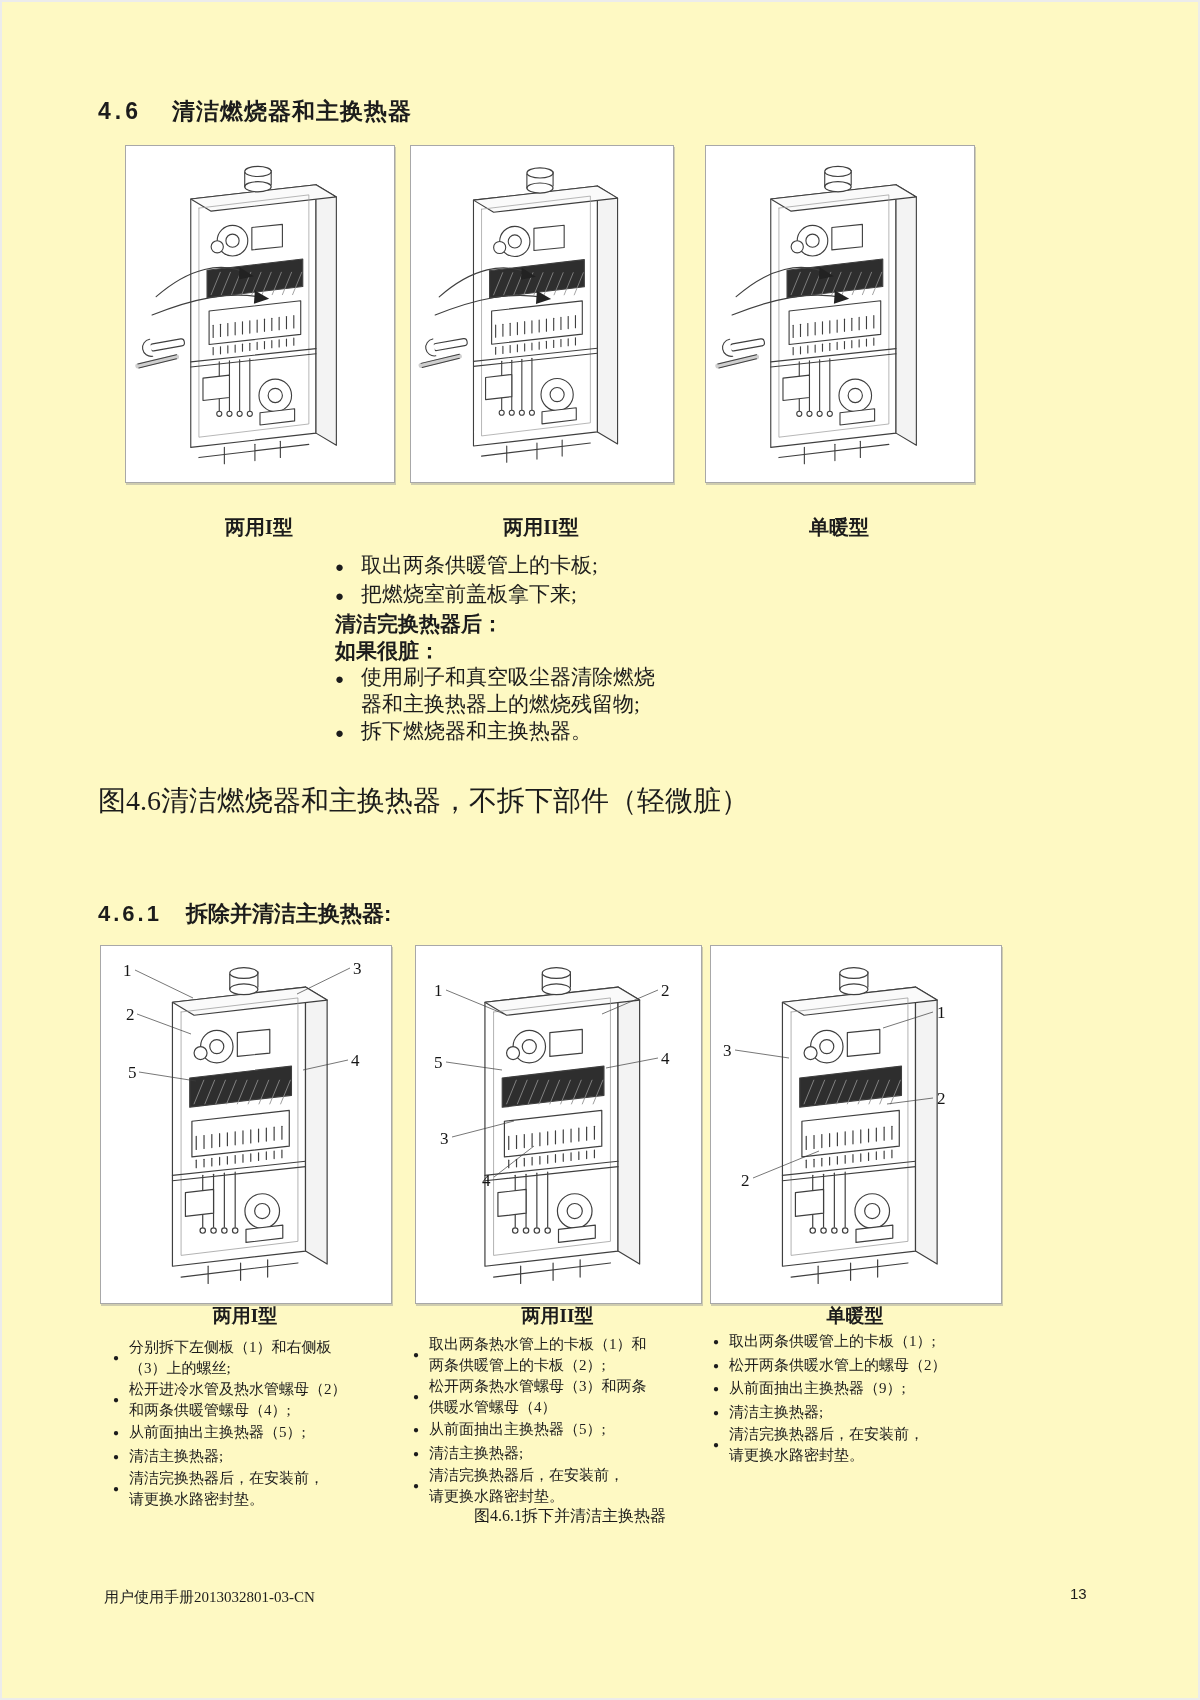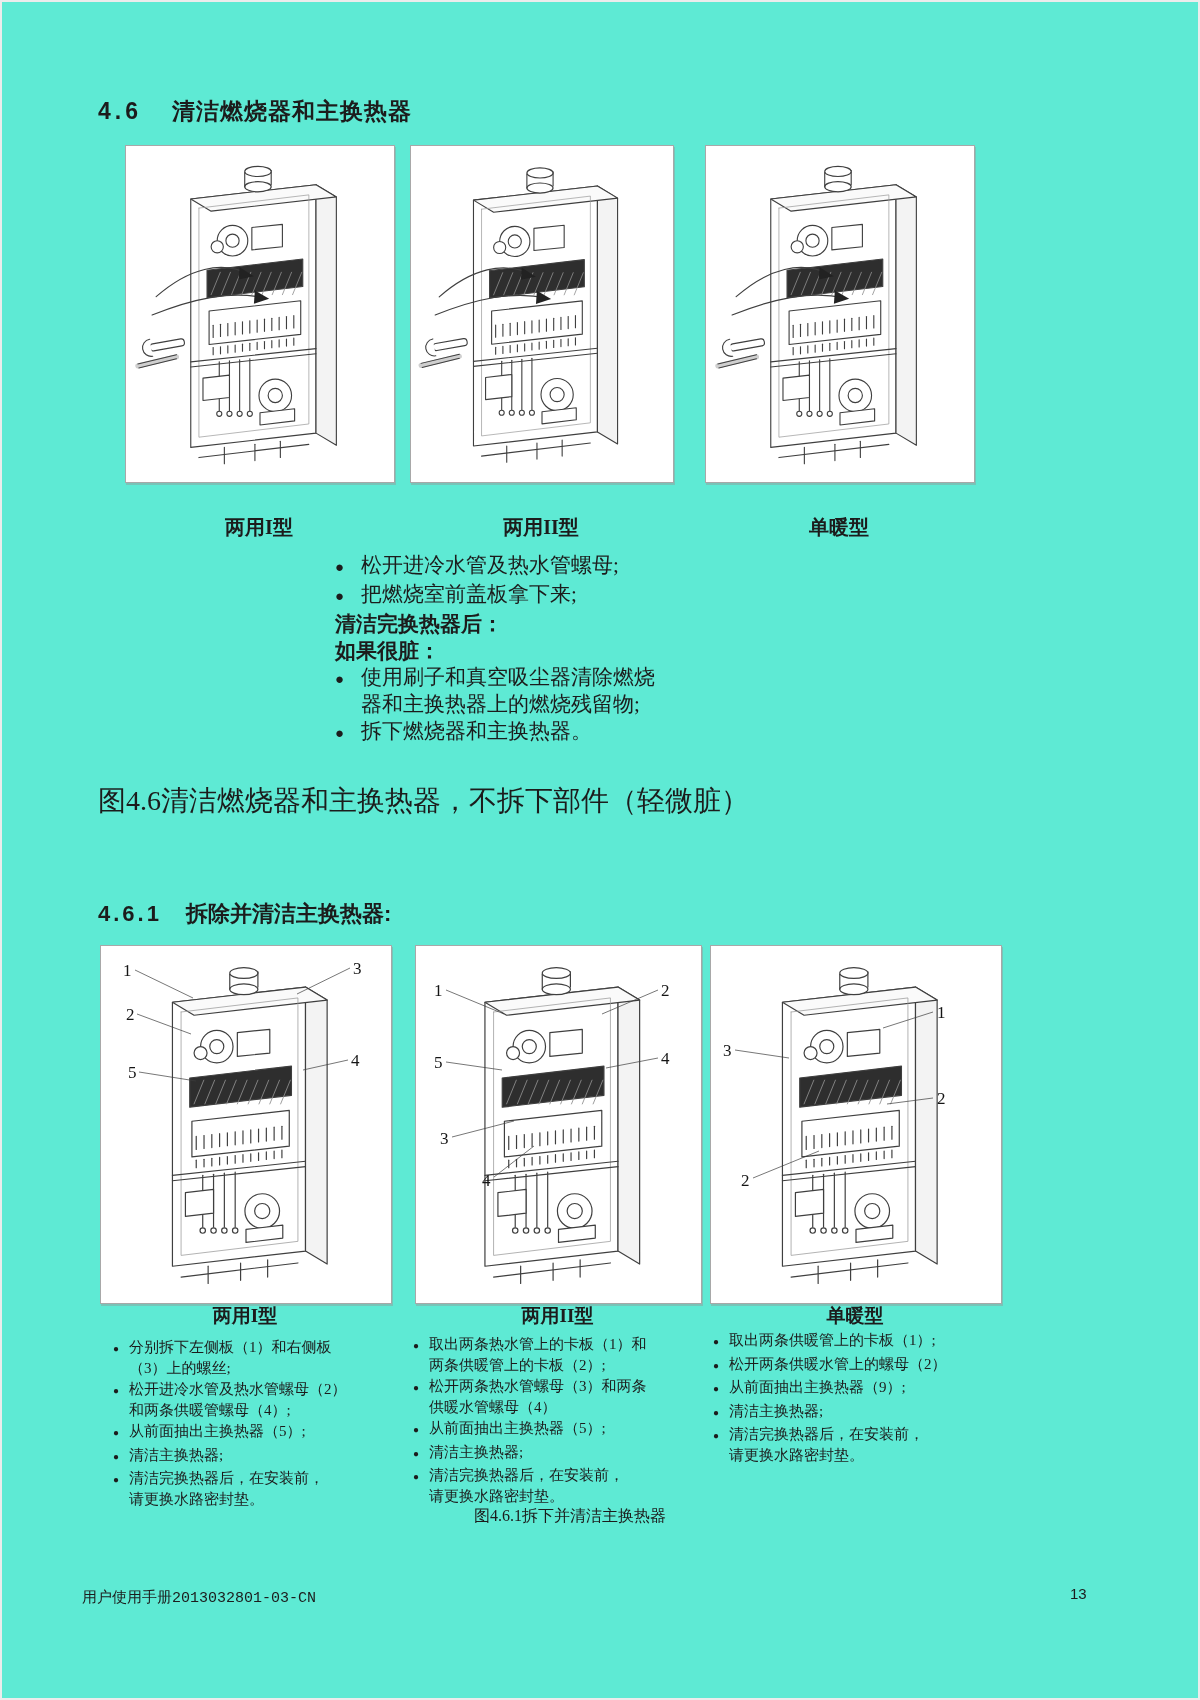--- a/index.html
+++ b/index.html
@@ -1,17 +1,17 @@
 <!DOCTYPE html>
 <html><head>
 <meta charset="utf-8">
 <style>
   html,body{margin:0;padding:0;background:#ffffff;}
   .page{
-    position:relative;width:1200px;height:1700px;background:#5eead4;
+    position:relative;width:1200px;height:1700px;background:#fef9c3;
     font-family:"Liberation Serif","DejaVu Serif",serif;color:#1c1c1c;
     box-shadow:inset 0 0 0 2px #ececec;overflow:hidden;
   }
   .h1{position:absolute;left:98px;top:96px;font-family:"Liberation Sans","DejaVu Sans",sans-serif;
       font-weight:bold;font-size:23px;letter-spacing:1px;}
   .h1 .num{letter-spacing:4px;margin-right:30px;}
   .h2{position:absolute;left:98px;top:899px;font-family:"Liberation Sans","DejaVu Sans",sans-serif;
       font-weight:bold;font-size:22px;}
   .h2 .num{letter-spacing:3px;margin-right:24px;}
 
@@ -43,26 +43,26 @@
   .ins.h{font-family:"Liberation Sans","DejaVu Sans",sans-serif;font-weight:bold;}
 
   .caption1{position:absolute;left:98px;top:782px;font-size:28px;}
   .caption2{position:absolute;left:415px;top:1506px;width:310px;text-align:center;
             font-size:16px;font-weight:400;}
 
   .col{position:absolute;font-size:15px;line-height:20.5px;}
   .c1{left:113px;top:1337px;width:302px;}
   .c2{left:413px;top:1334px;width:318px;}
   .c3{left:713px;top:1330px;width:302px;}
-  .col .ins{margin-bottom:1px;}
+  .col .ins{margin-bottom:1px;align-items:center;}
   .col .ins .mk{width:16px;}
   .col .ins .mk::before{font-size:10px;line-height:20.5px;}
 
-  .footer-left{position:absolute;left:82px;top:1588px;font-size:15px;
-               font-family:Liberation Mono, monospace;}
+  .footer-left{position:absolute;left:104px;top:1588px;font-size:15px;
+               font-family:Liberation Serif, serif;}
   .page-num{position:absolute;left:1070px;top:1585px;font-size:15px;
             font-family:"Liberation Sans","DejaVu Sans",sans-serif;}
 </style>
 </head>
 <body>
 
 <div class="page">
 
   <div class="h1">
     <span class="num">4.6</span><span>清洁燃烧器和主换热器</span>
@@ -324,21 +324,21 @@
       </div>
   </div>
 
   <div class="plabel l1a">两用I型</div>
   <div class="plabel l1b">两用II型</div>
   <div class="plabel l1c">单暖型</div>
 
   <div class="instructions">
     <div class="ins b">
         <span class="mk"></span>
-        <span class="txt">松开进冷水管及热水管螺母;</span>
+        <span class="txt">取出两条供暖管上的卡板;</span>
       </div>
     <div class="ins b">
         <span class="mk"></span>
         <span class="txt">把燃烧室前盖板拿下来;</span>
       </div>
     <div class="ins h">
         <span class="txt">清洁完换热器后：</span>
       </div>
     <div class="ins h">
         <span class="txt">如果很脏：</span>

